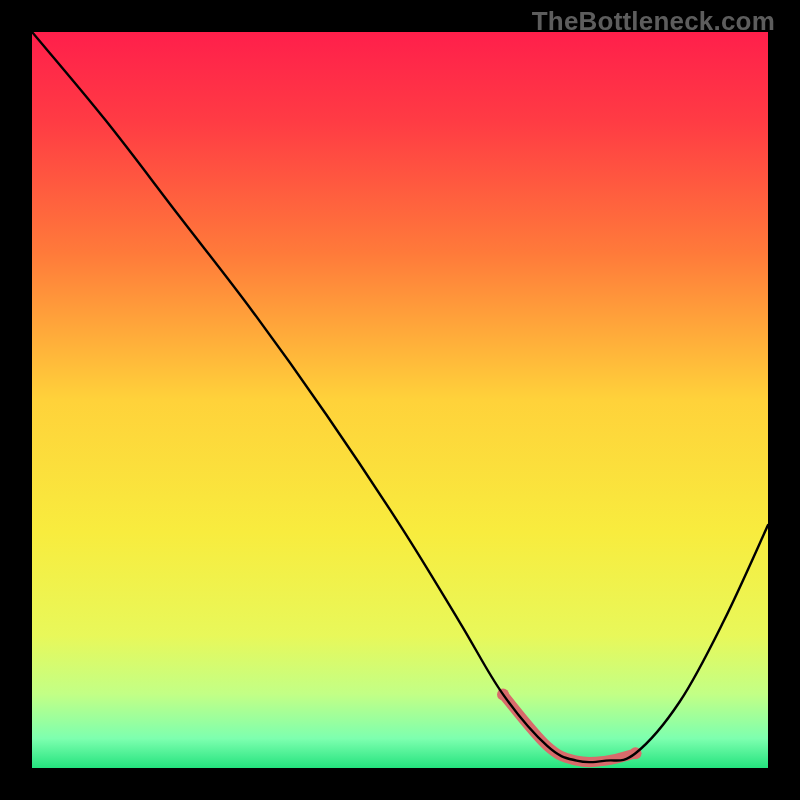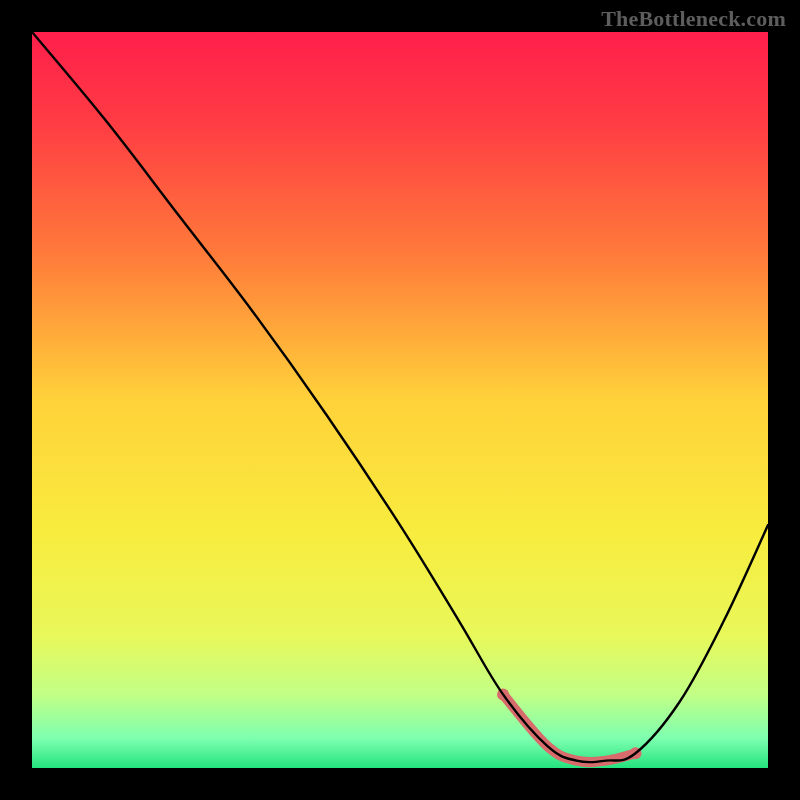--- a/index.html
+++ b/index.html
@@ -6,23 +6,23 @@
   html, body { width: 800px; height: 800px; overflow: hidden; background: #000; }
   .frame {
     position: relative;
     width: 800px;
     height: 800px;
     background: #000;
   }
   .watermark {
     position: absolute;
     top: 6px;
-    right: 14px;
-    font-family: Liberation Serif, serif;
-    font-size: 22px;
+    right: 25px;
+    font-family: Liberation Sans, sans-serif;
+    font-size: 26px;
     font-weight: 600;
     color: #5d5d5d;
     letter-spacing: 0.2px;
     z-index: 3;
   }
   .plot {
     position: absolute;
     left: 32px;
     top: 32px;
     width: 736px;

